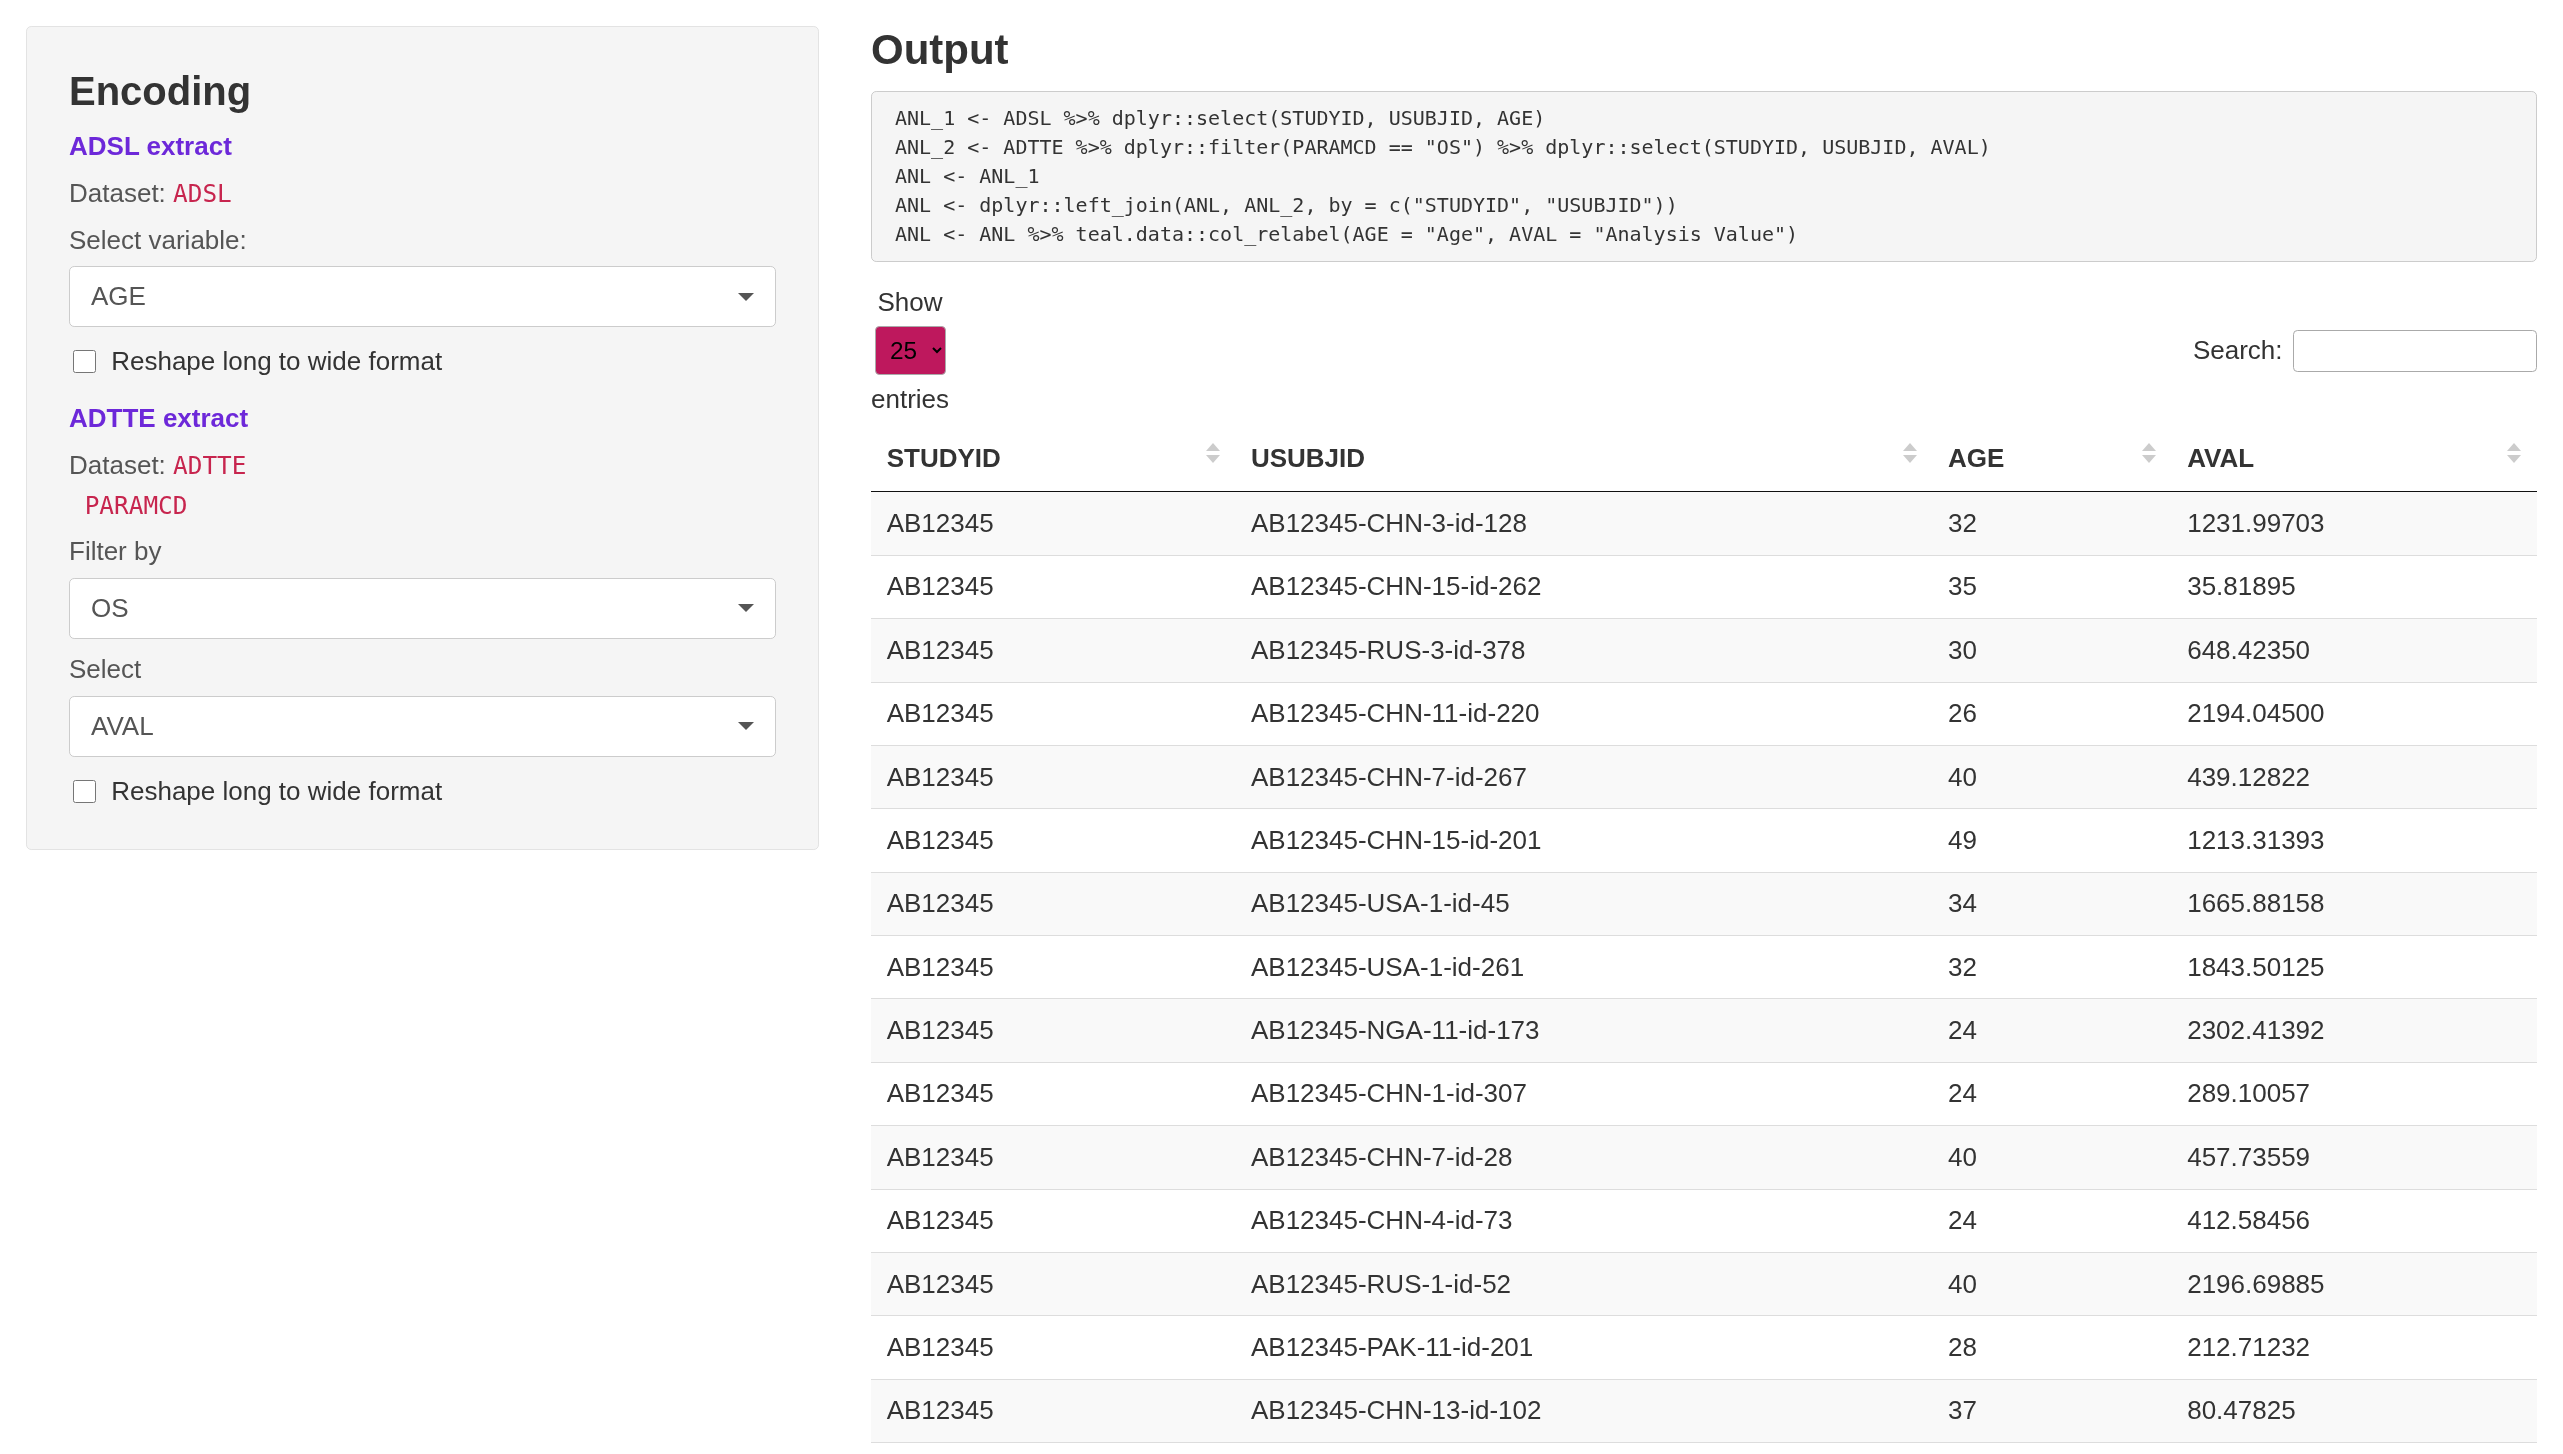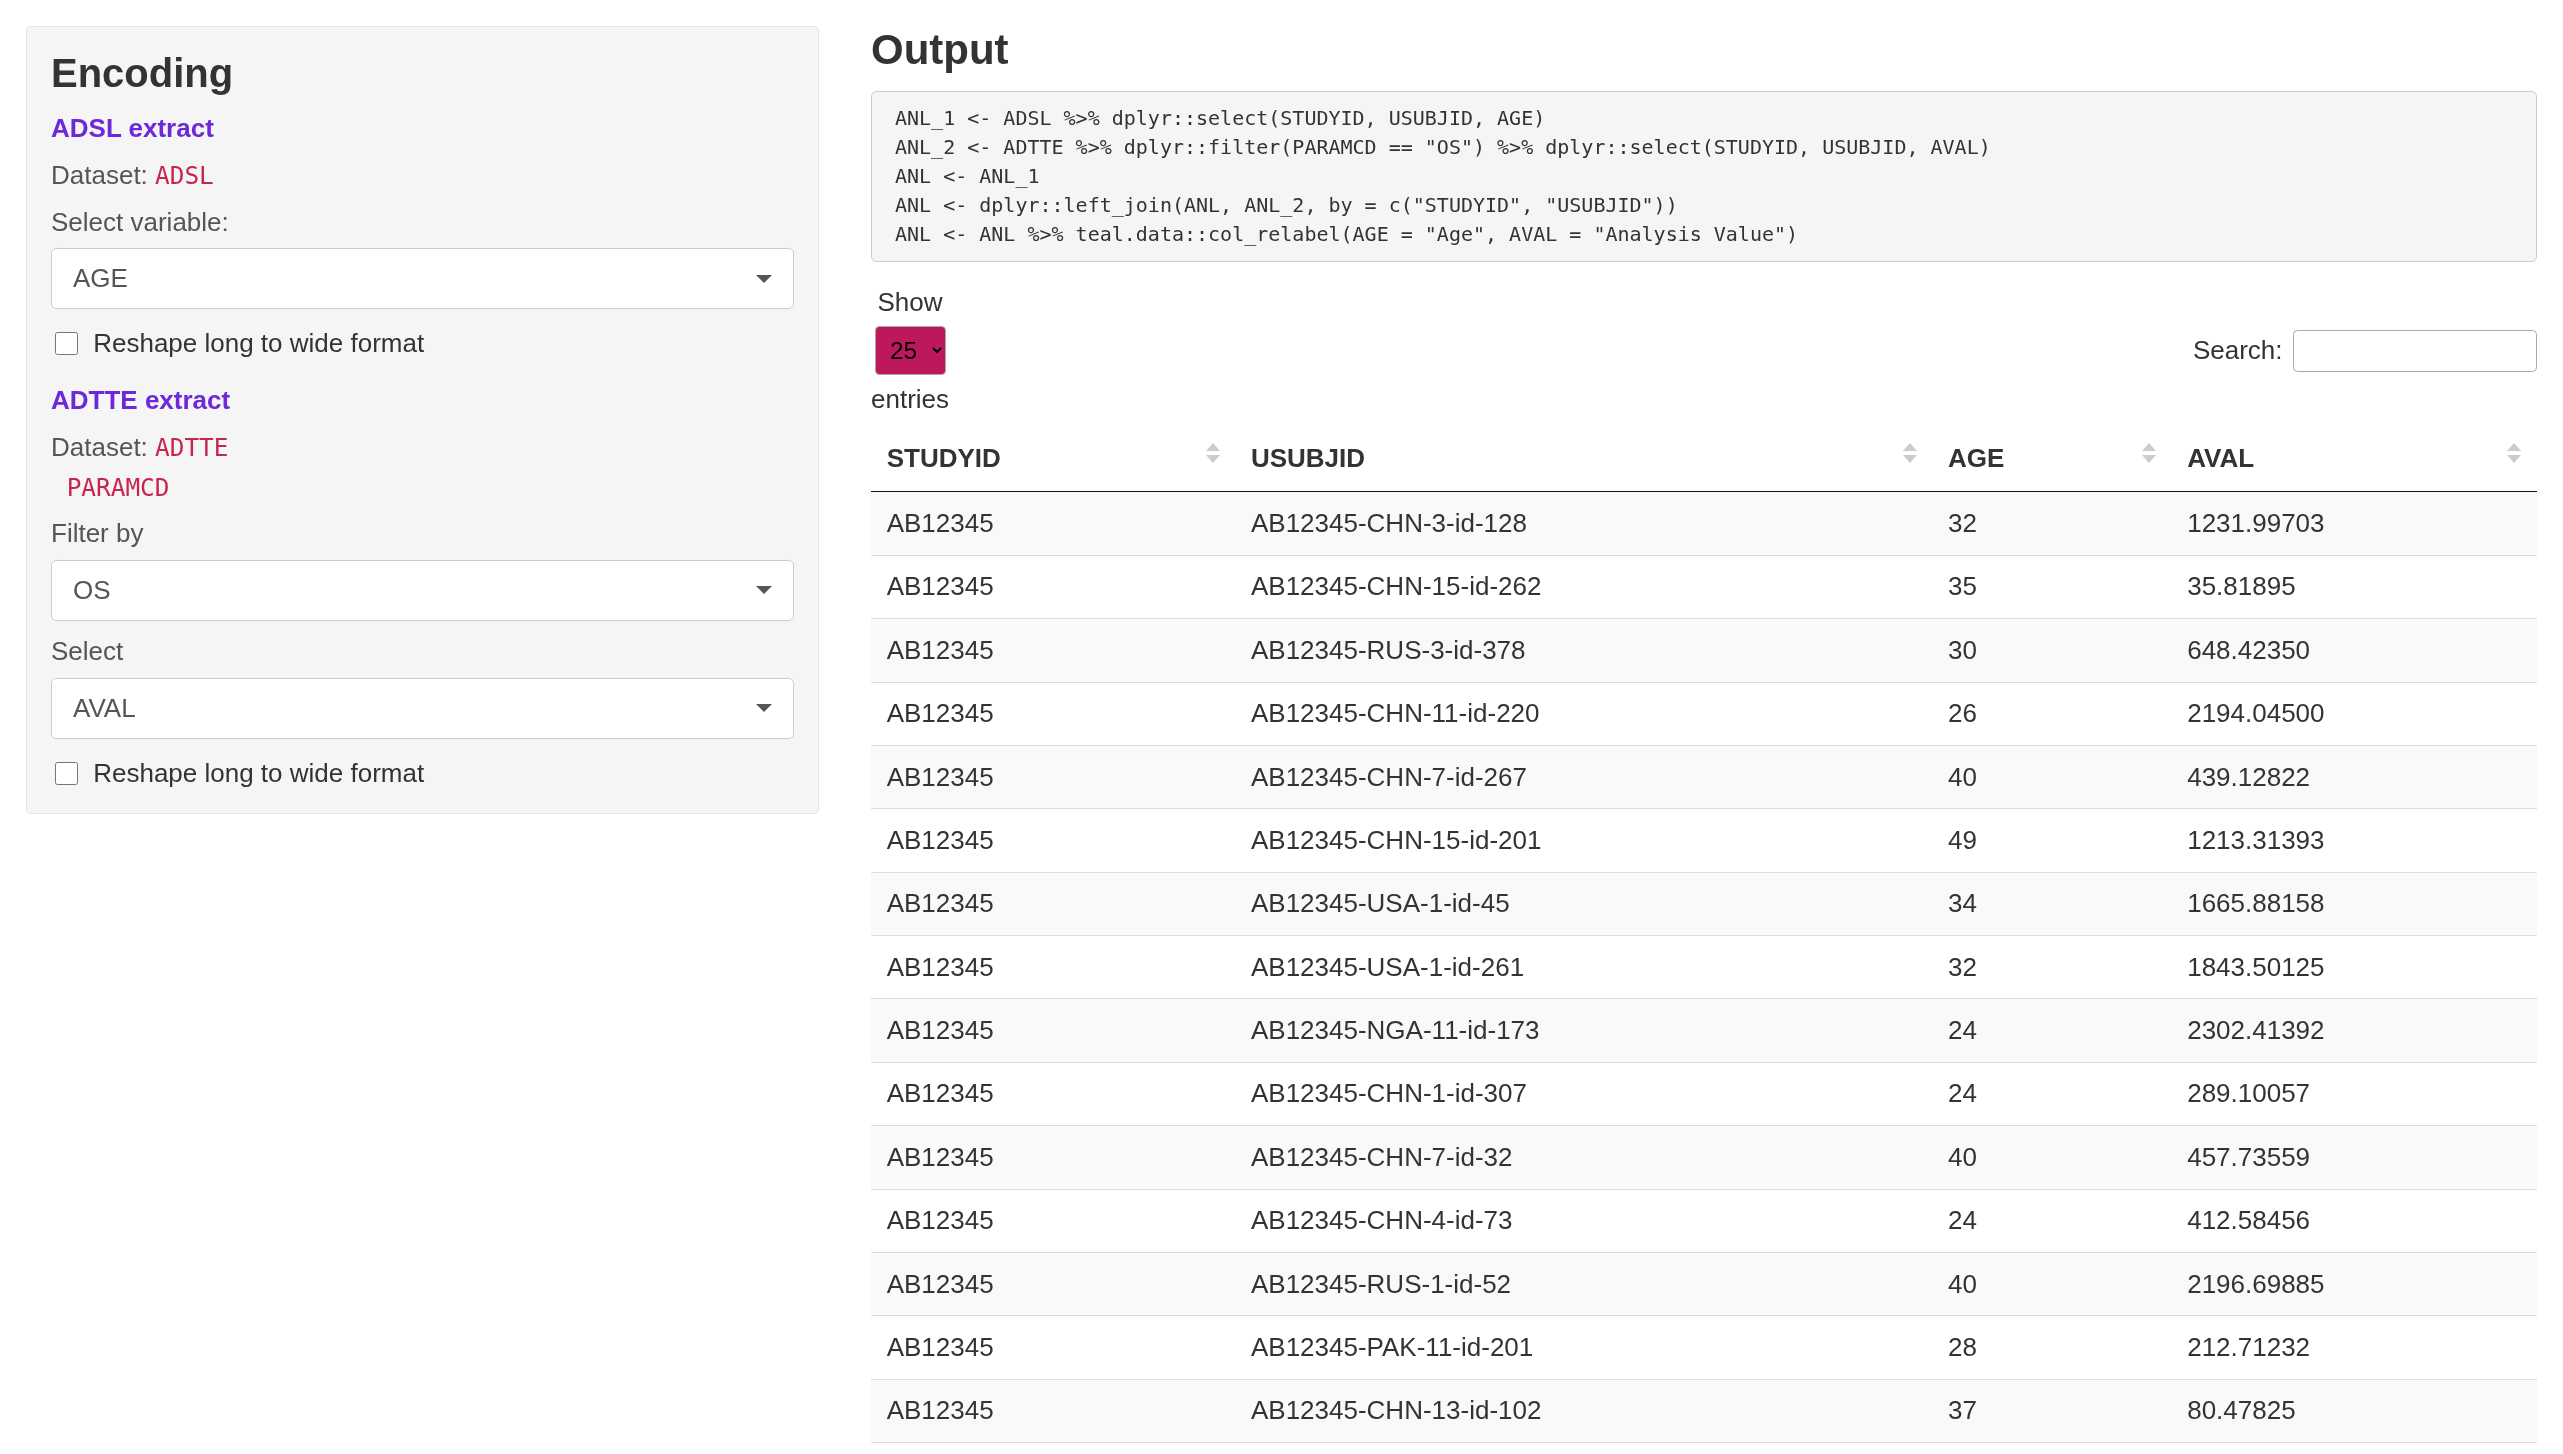--- a/index.html
+++ b/index.html
@@ -20,21 +20,21 @@
     width: 793px;
     flex-shrink: 0;
   }
   .main {
     flex: 1;
   }
   .panel {
     background: #f5f5f5;
     border: 0.9px solid #e3e3e3;
     border-radius: 5.2px;
-    padding: 24px;
+    padding: 42px;
   }
   h2.encoding-title {
     font-size: 40px;
     font-weight: 700;
     margin: 0 0 17.4px 0;
     color: #333;
   }
   .section-label {
     font-weight: 700;
     font-size: 26px;
@@ -328,21 +328,21 @@
             <td>2302.41392</td>
           </tr>
           <tr>
             <td>AB12345</td>
             <td>AB12345-CHN-1-id-307</td>
             <td>24</td>
             <td>289.10057</td>
           </tr>
           <tr>
             <td>AB12345</td>
-            <td>AB12345-CHN-7-id-32</td>
+            <td>AB12345-CHN-7-id-28</td>
             <td>40</td>
             <td>457.73559</td>
           </tr>
           <tr>
             <td>AB12345</td>
             <td>AB12345-CHN-4-id-73</td>
             <td>24</td>
             <td>412.58456</td>
           </tr>
           <tr>

